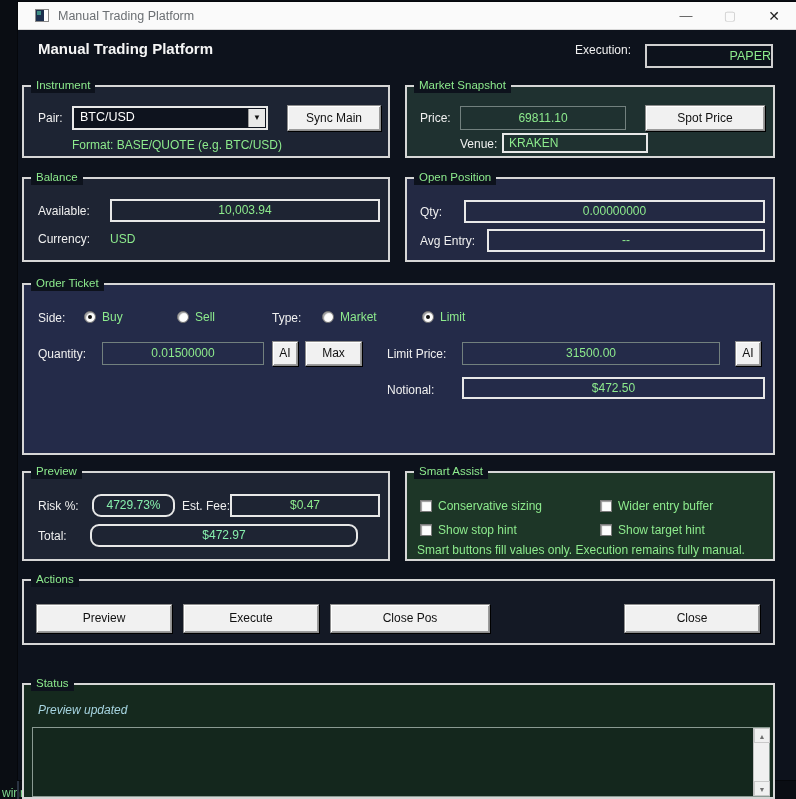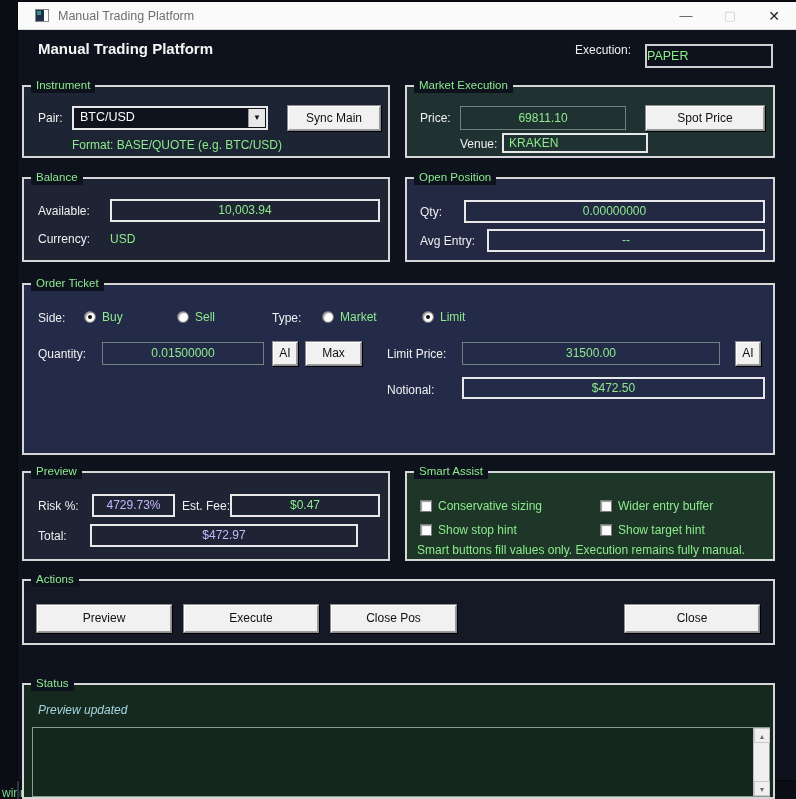--- a/index.html
+++ b/index.html
@@ -23,30 +23,30 @@
   .titlebar-icon .ico-t { position:absolute; left:1px; top:1px; width:4px; height:4px; background:#3f8f86; }
   .titlebar-text { position:absolute; left:40px; top:7px; font-size:12.5px; color:#6b6f73; }
   .win-btn { position:absolute; top:0; width:44px; height:28px; text-align:center; line-height:28px; font-size:13px; }
   .win-min { right:88px; color:#555; }
   .win-max { right:44px; color:#c9c9c9; }
   .win-close { right:0; color:#222; font-size:14px; }
 
   
   .app-title { position:absolute; left:20px; top:38px; font-size:15px; font-weight:bold; color:#f5f5f5; }
   .exec-label { position:absolute; left:557px; top:41px; font-size:12px; color:#f0f0f0; }
-  .exec-box { position:absolute; left:627px; top:42px; width:128px; height:24px; border:2px solid #cfcfcf; color:#8deb8d; font-size:12.5px; text-align:left; line-height:20px; }
+  .exec-box { position:absolute; left:627px; top:42px; width:128px; height:24px; border:2px solid #cfcfcf; color:#8deb8d; font-size:12.5px; text-align:right; line-height:20px; }
 
   
   .group { position:absolute; border:2px solid #d6d6d6; }
   .gtitle { position:absolute; top:-9px; left:7px; background:#0d121c; color:#8deb8d; font-size:11.5px; padding:1px 5px; line-height:13px; }
   .lbl { position:absolute; font-size:12px; color:#f0f0f0; white-space:nowrap; }
   .green { color:#8deb8d; }
   .vbox { position:absolute; border:2px solid #e8e8e8; color:#8deb8d; font-size:12px; text-align:center; }
   .vbox.dim { border:1px solid #72807e; }
-  .vbox.warn { color:#c4b5fd; }
+  .vbox.warn { color:#86efac;border-radius:9px; }
   .btn { position:absolute; background:#f1f1f1; border:1px solid #8d8d8d; box-shadow:inset 1px 1px 0 #ffffff, inset -1px -1px 0 #9c9c9c, 1px 1px 0 #000; color:#111; font-size:12px; text-align:center; }
   .hint { position:absolute; font-size:12px; color:#8deb8d; white-space:nowrap; }
 
   
   .dd { position:absolute; border:2px solid #e8e8e8; background:#0e131e; }
   .dd-text { position:absolute; left:6px; top:2px; font-size:12.5px; color:#ffffff; }
   .dd-btn { position:absolute; right:1px; top:1px; bottom:1px; width:17px; background:#e8e8e8; border-left:1px solid #9a9a9a; color:#111; font-size:8px; text-align:center; line-height:17px; }
 
   
   .opt { position:absolute; height:14px; }
@@ -95,21 +95,21 @@
     <span class="lbl" style="left:14px; top:24px">Pair:</span>
     <div class="dd" style="left:48px; top:19px; width:196px; height:24px">
       <span class="dd-text">BTC/USD</span>
       <span class="dd-btn">▼</span>
     </div>
     <div class="btn" style="left:263px; top:18px; width:94px; height:26px; line-height:24px">Sync Main</div>
     <span class="hint" style="left:48px; top:51px">Format: BASE/QUOTE (e.g. BTC/USD)</span>
   </div>
 
   <div class="group" style="left:387px; top:83px; width:370px; height:73px; background:#1f3130">
-    <span class="gtitle" style="background:#0d121c">Market Execution</span>
+    <span class="gtitle" style="background:#0d121c">Market Snapshot</span>
     <span class="lbl" style="left:13px; top:24px">Price:</span>
     <div class="vbox dim" style="left:53px; top:19px; width:166px; height:24px; line-height:22px">69811.10</div>
     <div class="btn" style="left:238px; top:18px; width:120px; height:26px; line-height:24px">Spot Price</div>
     <span class="lbl" style="left:53px; top:50px">Venue:</span>
     <div class="vbox" style="left:95px; top:46px; width:146px; height:20px; line-height:16px; text-align:left; padding-left:5px">KRAKEN</div>
   </div>
 
   <div class="group" style="left:4px; top:175px; width:368px; height:85px; background:#1e2433">
     <span class="gtitle">Balance</span>
     <span class="lbl" style="left:14px; top:25px">Available:</span>
@@ -188,21 +188,21 @@
       <span class="cb"></span>
       <span class="olabel">Show target hint</span>
     </span>
     <span class="hint" style="left:10px; top:70px">Smart buttons fill values only. Execution remains fully manual.</span>
   </div>
 
   <div class="group" style="left:4px; top:577px; width:753px; height:66px; background:#141925">
     <span class="gtitle">Actions</span>
     <div class="btn" style="left:12px;  top:23px; width:136px; height:29px; line-height:27px">Preview</div>
     <div class="btn" style="left:159px; top:23px; width:136px; height:29px; line-height:27px">Execute</div>
-    <div class="btn" style="left:306px; top:23px; width:127px; height:29px; line-height:27px">Close Pos</div>
+    <div class="btn" style="left:306px; top:23px; width:160px; height:29px; line-height:27px">Close Pos</div>
     <div class="btn" style="left:600px; top:23px; width:136px; height:29px; line-height:27px">Close</div>
   </div>
 
   <div class="group" style="left:4px; top:681px; width:753px; height:116px; background:#15291e">
     <span class="gtitle">Status</span>
     <div class="status-msg">Preview updated</div>
     <div class="status-area">
       <div class="sbar">
         <div class="sbtn" style="top:0">▲</div>
         <div class="sbtn" style="bottom:0; top:auto">▼</div>

